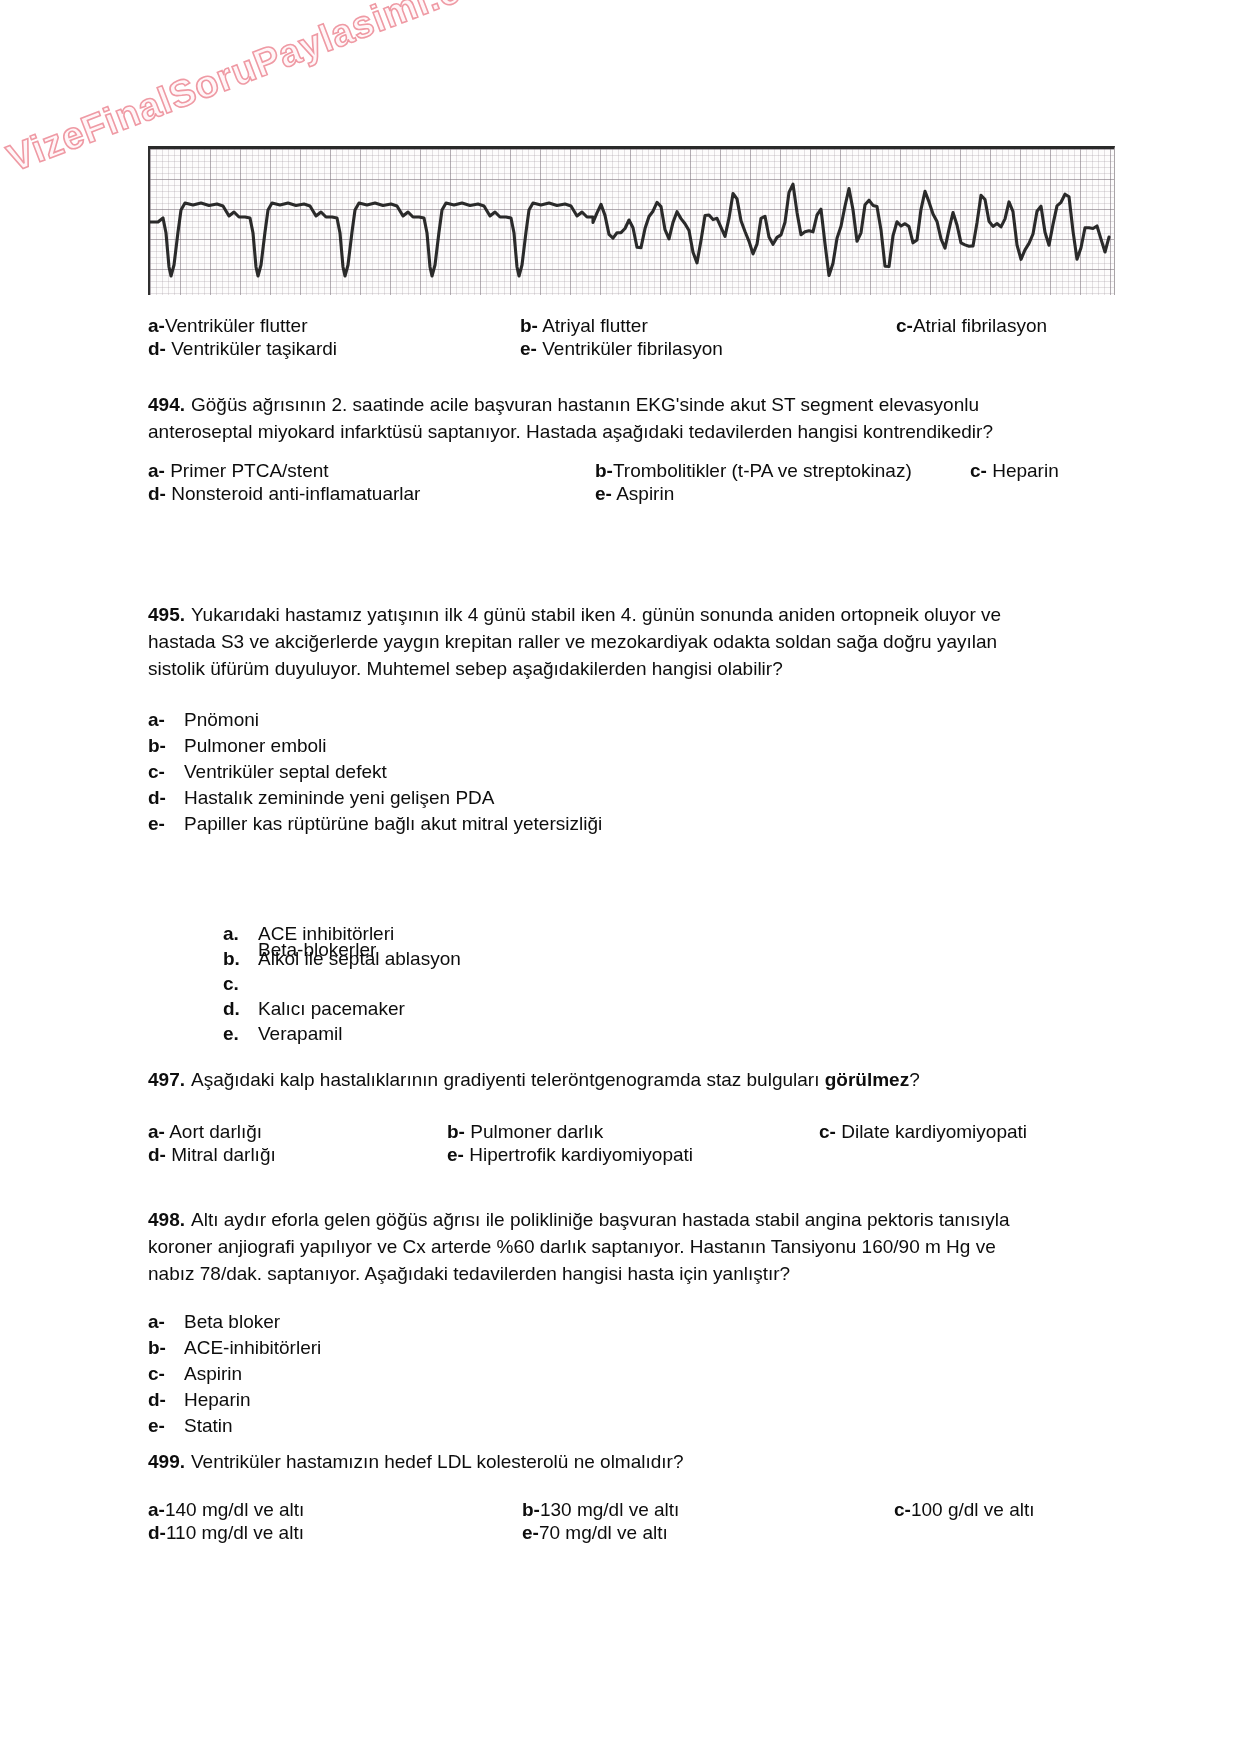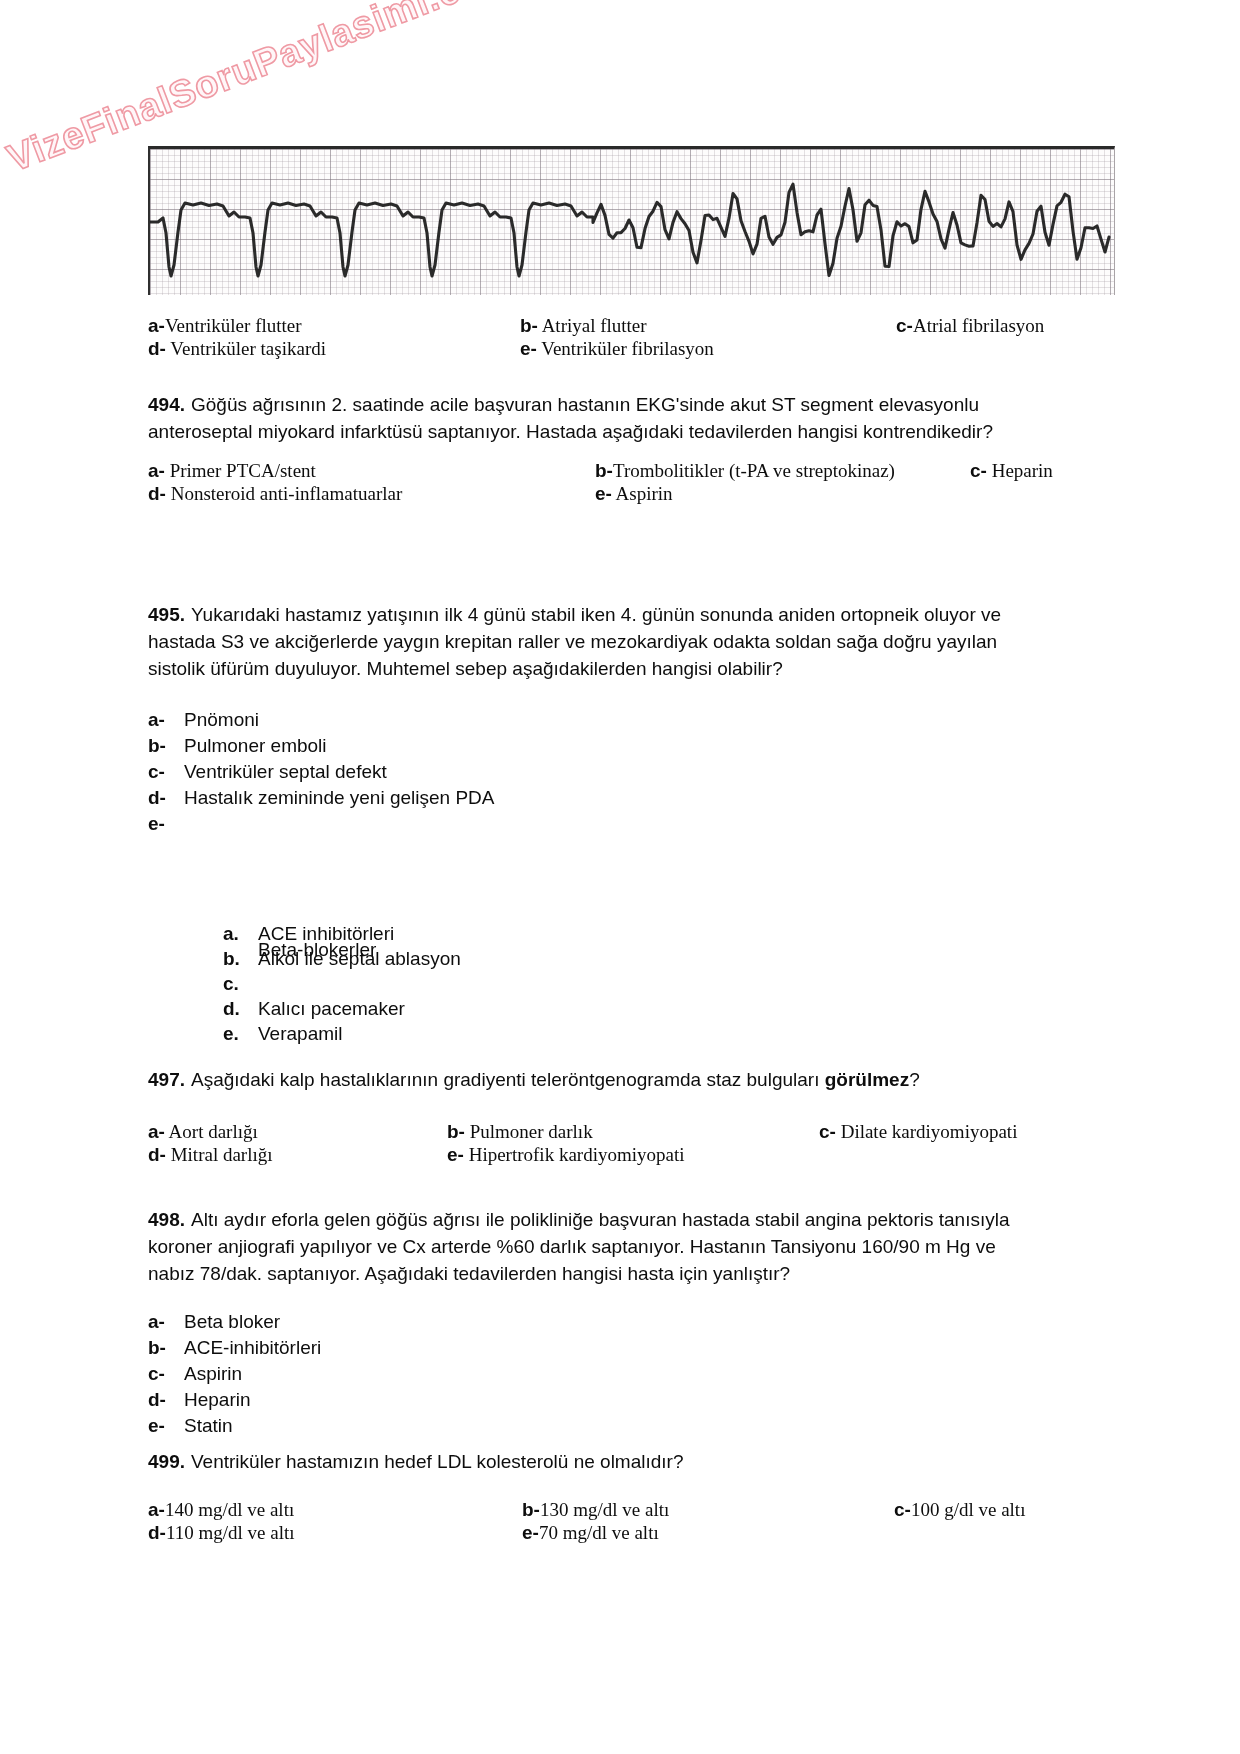--- a/index.html
+++ b/index.html
@@ -15,21 +15,21 @@
           repeating-linear-gradient(to bottom, rgba(120,110,120,0.45) 0 1px, transparent 1px 30px),
           repeating-linear-gradient(to right, rgba(160,150,158,0.28) 0 1px, transparent 1px 6px),
           repeating-linear-gradient(to bottom, rgba(160,150,158,0.28) 0 1px, transparent 1px 6px);
         z-index:1;}
   .ekg svg{position:absolute;left:0;top:0;width:100%;height:100%;}
   .para{position:absolute;left:148px;width:968px;}
   .qn{font-weight:bold;margin-right:6px;}
   .qt{white-space:pre-line;text-align:center;}
   .opt{position:absolute;white-space:pre;}
   .opt b{white-space:pre;}
-  .ot{white-space:pre;font-family:Liberation Serif, serif;}
+  .ot{white-space:pre;}
   .abs{position:absolute;white-space:pre;}
   b{font-weight:bold;}
 </style>
 </head>
 <body>
 
 <div class="page">
 
   <div class="watermark" style="-webkit-text-stroke: 1.6px rgb(239, 154, 164);">VizeFinalSoruPaylasimi.com</div>
 
@@ -58,20 +58,21 @@
 sistolik üfürüm duyuluyor. Muhtemel sebep aşağıdakilerden hangisi olabilir?</span></div>
   <b class="abs" style="left:148px;top:706px">a-</b>
     <span class="abs" style="left:184px;top:706px">Pnömoni</span>
   <b class="abs" style="left:148px;top:732px">b-</b>
     <span class="abs" style="left:184px;top:732px">Pulmoner emboli</span>
   <b class="abs" style="left:148px;top:758px">c-</b>
     <span class="abs" style="left:184px;top:758px">Ventriküler septal defekt</span>
   <b class="abs" style="left:148px;top:784px">d-</b>
     <span class="abs" style="left:184px;top:784px">Hastalık zemininde yeni gelişen PDA</span>
   <b class="abs" style="left:148px;top:810px">e-</b>
+    <span class="abs" style="left:184px;top:810px">Papiller kas rüptürüne bağlı akut mitral yetersizliği</span>
 
   <b class="abs" style="left:223px;top:920px">a.</b>
     <span class="abs" style="left:258px;top:920px">ACE inhibitörleri</span>
   <b class="abs" style="left:223px;top:945px">b.</b>
     <span class="abs" style="left:258px;top:945px">Alkol ile septal ablasyon</span>
   <b class="abs" style="left:223px;top:970px">c.</b>
     <span class="abs" style="left:258px;top:936px">Beta-blokerler</span>
   <b class="abs" style="left:223px;top:995px">d.</b>
     <span class="abs" style="left:258px;top:995px">Kalıcı pacemaker</span>
   <b class="abs" style="left:223px;top:1020px">e.</b>

